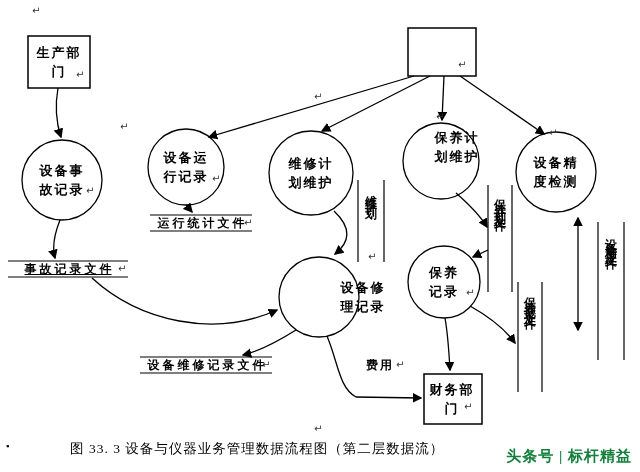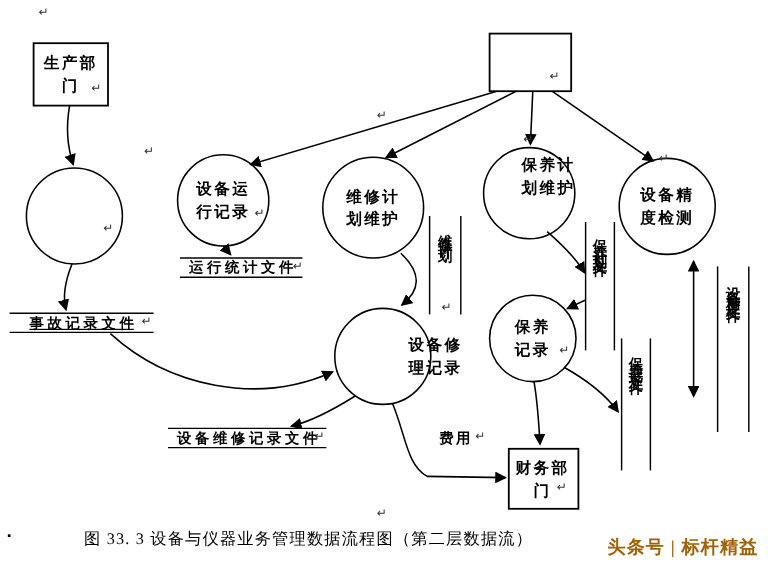--- a/index.html
+++ b/index.html
@@ -11,21 +11,21 @@
   .node-text{transform:translate(-50%,-50%);}
   .store-h{position:absolute;font-size:12px;font-weight:bold;text-align:center;
            line-height:15px;white-space:nowrap;}
   .store-v{position:absolute;writing-mode:vertical-rl;text-orientation:upright;
            font-size:12px;font-weight:bold;letter-spacing:4px;line-height:14px;}
   .pmark{position:absolute;font-size:10px;line-height:10px;color:#333;
          font-family:"DejaVu Sans",sans-serif;}
   .caption{position:absolute;left:70px;top:440px;width:500px;text-align:left;
            font-size:13.5px;font-weight:normal;letter-spacing:1px;}
   .watermark{position:absolute;right:8px;top:447px;font-size:15px;font-weight:bold;
-             color:#a16207;letter-spacing:1px;}
+             color:#15803d;letter-spacing:1px;}
   .bullet{position:absolute;left:6px;top:441px;font-size:9px;color:#000;}
   .fee{position:absolute;left:366px;top:357px;font-size:12px;font-weight:bold;letter-spacing:2px;}
 </style>
 </head>
 <body>
 
 <div class="stage">
 
   <svg width="640" height="472" viewBox="0 0 640 472">
     <defs>
@@ -98,20 +98,24 @@
 
   <div class="txt node-text" style="left:59px;top:62px;">
     <div>生产部</div>
     <div>门</div>
   </div>
   <div class="txt node-text" style="left:452px;top:399px;">
     <div>财务部</div>
     <div>门</div>
   </div>
 
+  <div class="txt node-text" style="left:62px;top:180px;">
+    <div>设备事</div>
+      <div>故记录</div>
+  </div>
   <div class="txt node-text" style="left:186px;top:167px;">
     <div>设备运</div>
       <div>行记录</div>
   </div>
   <div class="txt node-text" style="left:311px;top:173px;">
     <div>维修计</div>
       <div>划维护</div>
   </div>
   <div class="txt node-text" style="left:441px;top:147px;margin-left:16px;">
     <div>保养计</div>

